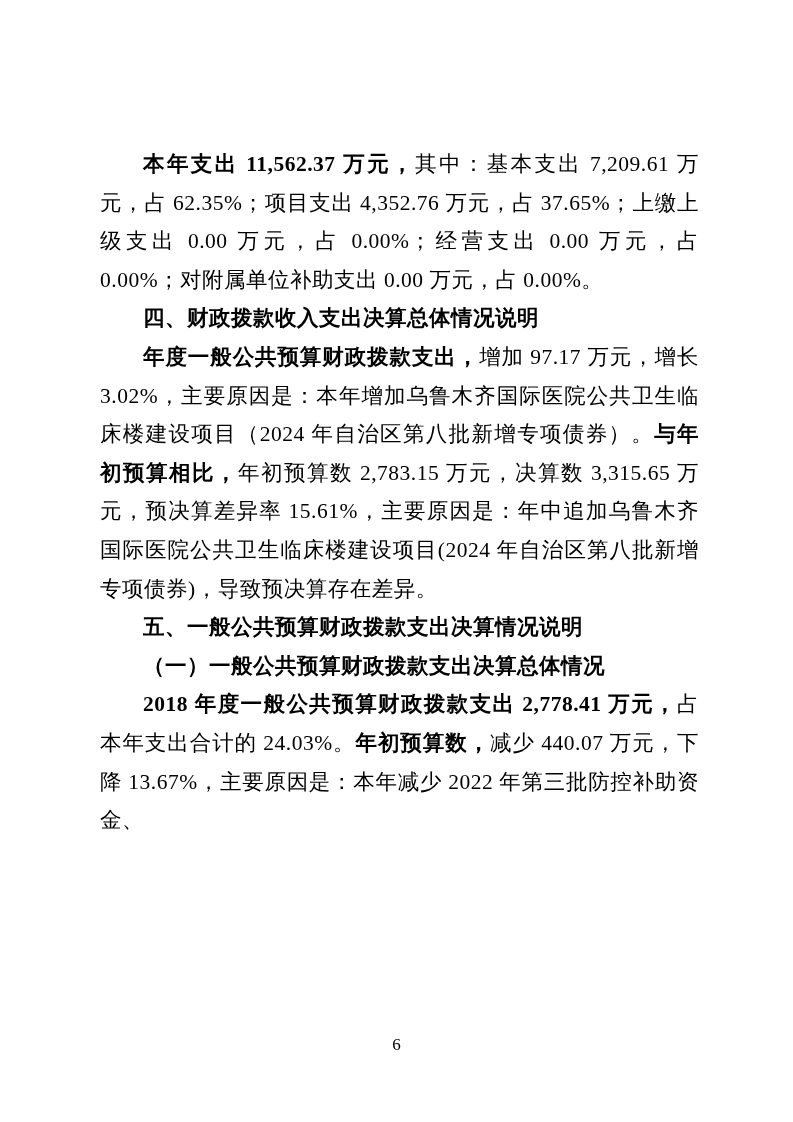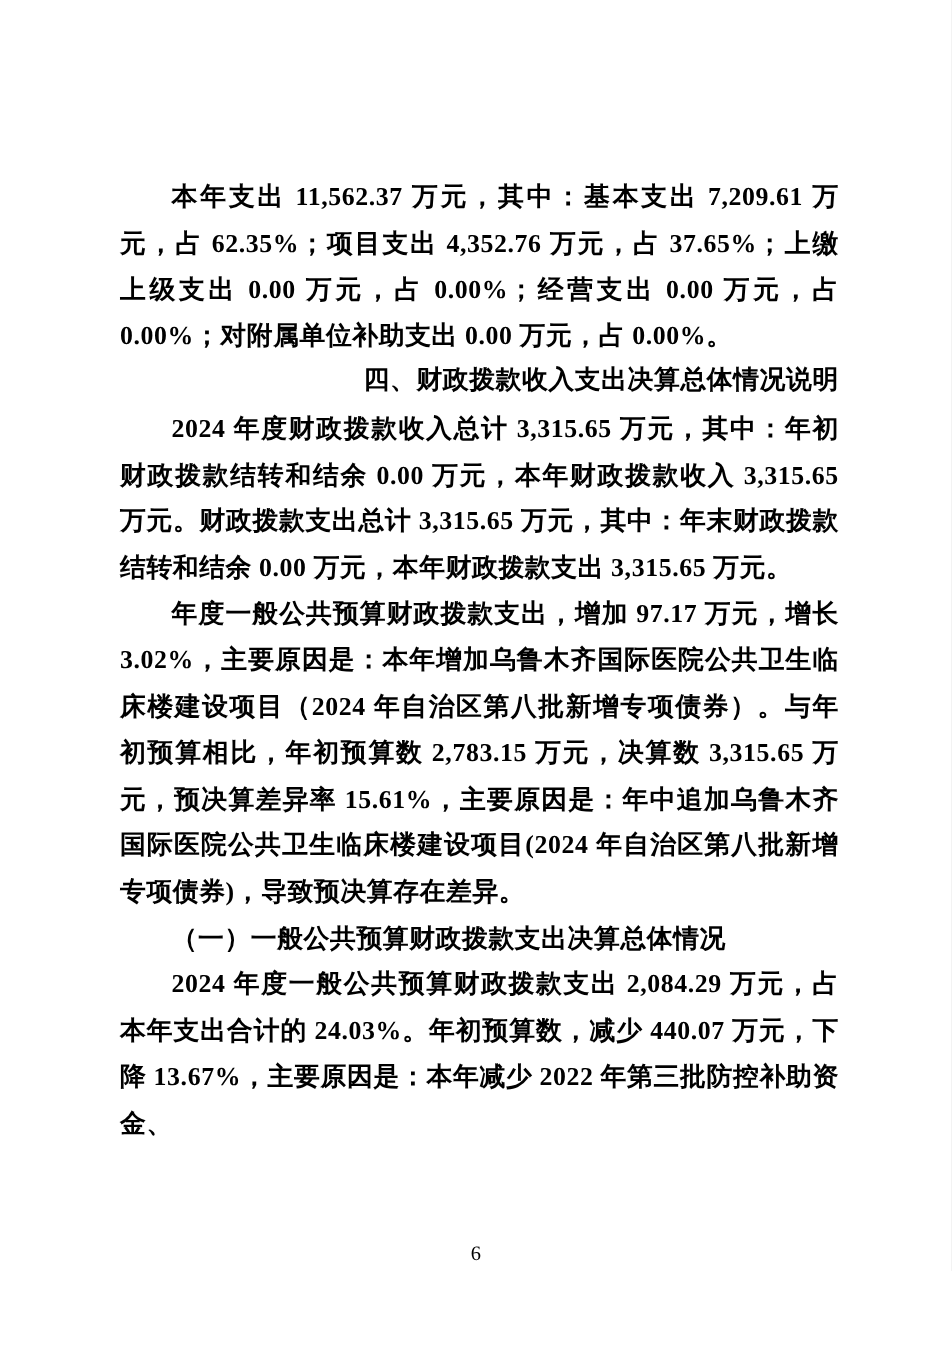--- a/index.html
+++ b/index.html
@@ -25,48 +25,48 @@
   }
   .content p {
     margin: 0;
     font-size: 21.5px;
     line-height: 38.6px;
     text-align: justify;
     text-indent: 2em;
     letter-spacing: 0.5px;
   }
   .content p.heading1 {
-    font-family: Liberation Mono, monospace;
+    font-family: Liberation Serif, serif;
     font-weight: bold;
-    text-align: right;
+    text-align: left;
   }
   .content p.heading2 {
     font-family: Liberation Serif, serif;
     font-weight: bold;
     text-align: left;
   }
   .seg-bold { font-weight: bold; }
-  .seg-normal { font-weight: bold; }
+  .seg-normal { font-weight: normal; }
   .footer {
     position: absolute;
     left: 0;
     right: 0;
     top: 1034px;
     text-align: center;
     font-size: 17px;
     line-height: 22px;
     font-family: "Liberation Serif", serif;
   }
 </style>
 </head>
 <body>
 
 <div class="page">
   <div class="content" id="doc-content">
       <p class="body"><span class="seg-bold">本年支出 11,562.37 万元，</span><span class="seg-normal">其中：基本支出 7,209.61 万元，占 62.35%；项目支出 4,352.76 万元，占 37.65%；上缴上级支出 0.00 万元，占 0.00%；经营支出 0.00 万元，占 0.00%；对附属单位补助支出 0.00 万元，占 0.00%。</span></p>
       <p class="heading1"><span class="seg-bold">四、财政拨款收入支出决算总体情况说明</span></p>
-      <p class="body"><span class="seg-bold">2024 年度财政拨款收入总计 3,315.65 万元，</span><span class="seg-normal">其中：年初财政拨款结转和结余 0.00 万元，本年财政拨款收入 3,315.65 万元。</span><span class="seg-bold">财政拨款支出总计 3,315.65 万元，</span><span class="seg-normal">其中：年末财政拨款结转和结余 0.00 万元，本年财政拨款支出 3,315.65 万元。</span></p>
       <p class="body"><span class="seg-bold">年度一般公共预算财政拨款支出，</span><span class="seg-normal">增加 97.17 万元，增长 3.02%，主要原因是：本年增加乌鲁木齐国际医院公共卫生临床楼建设项目（2024 年自治区第八批新增专项债券）。</span><span class="seg-bold">与年初预算相比，</span><span class="seg-normal">年初预算数 2,783.15 万元，决算数 3,315.65 万元，预决算差异率 15.61%，主要原因是：年中追加乌鲁木齐国际医院公共卫生临床楼建设项目(2024 年自治区第八批新增专项债券)，导致预决算存在差异。</span></p>
+      <p class="heading1"><span class="seg-bold">五、一般公共预算财政拨款支出决算情况说明</span></p>
       <p class="heading2"><span class="seg-bold">（一）一般公共预算财政拨款支出决算总体情况</span></p>
-      <p class="body"><span class="seg-bold">2024 年度一般公共预算财政拨款支出 2,084.29 万元，</span><span class="seg-normal">占本年支出合计的 24.03%。</span><span class="seg-bold">年初预算数，</span><span class="seg-normal">减少 440.07 万元，下降 13.67%，主要原因是：本年减少 2022 年第三批防控补助资金、</span></p>
+      <p class="body"><span class="seg-bold">2018 年度一般公共预算财政拨款支出 2,778.41 万元，</span><span class="seg-normal">占本年支出合计的 24.03%。</span><span class="seg-bold">年初预算数，</span><span class="seg-normal">减少 440.07 万元，下降 13.67%，主要原因是：本年减少 2022 年第三批防控补助资金、</span></p>
     </div>
   <div class="footer">6</div>
 </div>
 
 </body></html>

